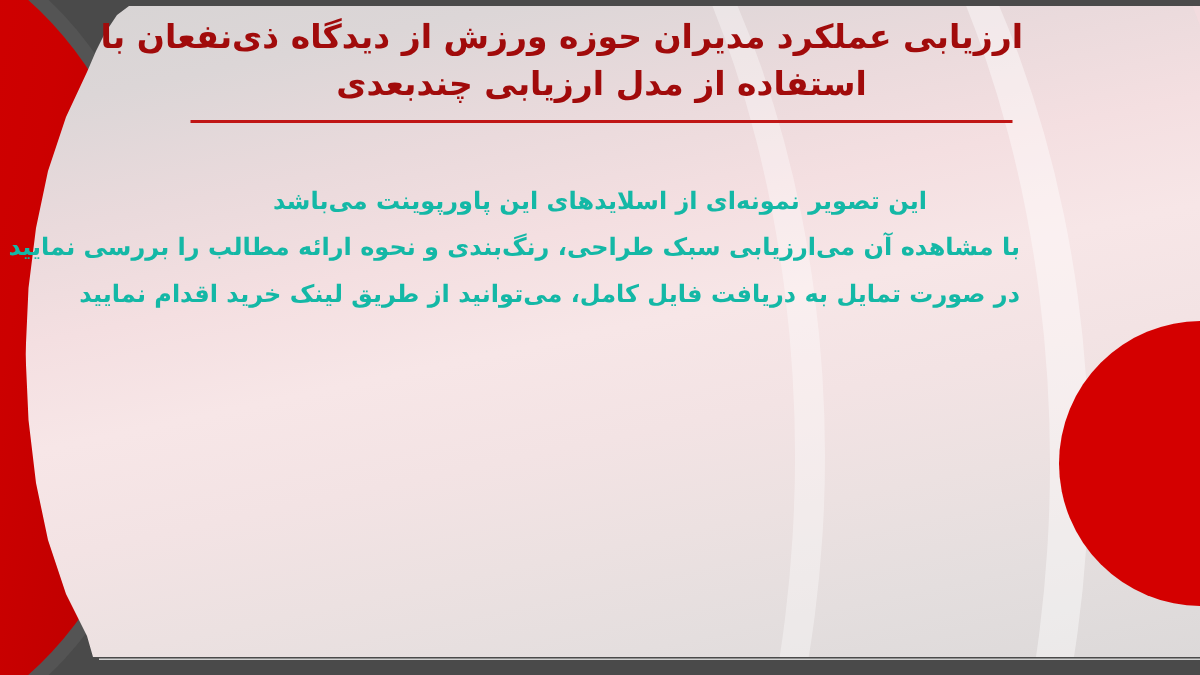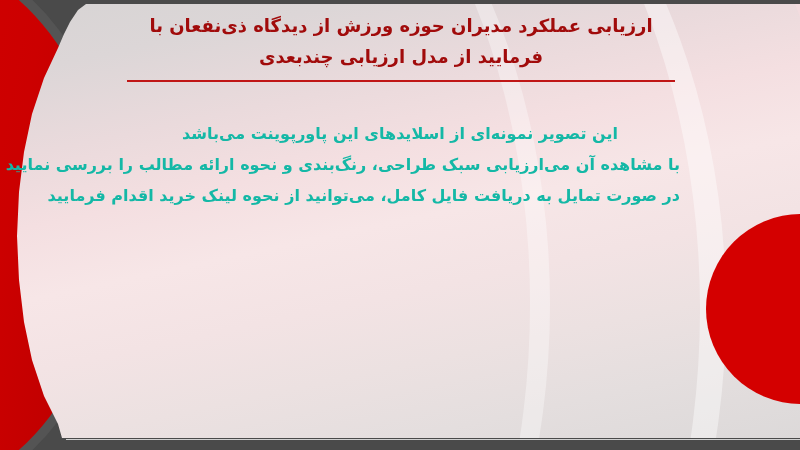--- a/index.html
+++ b/index.html
@@ -105,21 +105,21 @@
   
   .title-block{
     position:absolute;
     left:120px;top:10px;width:562px;
     z-index:8;
     text-align:center;
     direction:rtl;
   }
   .title-line{
     color:#a10b0b;
-    font-size:18px;
+    font-size:22px;
     font-weight:bold;
     line-height:31px;
     letter-spacing:0px;
     white-space:nowrap;
   }
   .title-rule{
     margin:8px auto 0 auto;
     width:548px;height:0;
     border-top:2px solid #c01616;
   }
@@ -167,23 +167,23 @@
     <div class="swoosh sw5"></div>
     <div class="swoosh sw6"></div>
   </div>
 
   <div class="panel-bottom-hl"></div>
 
   <div class="right-arc"></div>
 
   <div class="title-block">
     <div class="title-line">ارزیابی عملکرد مدیران حوزه ورزش از دیدگاه ذی‌نفعان با</div>
-    <div class="title-line">فرمایید از مدل ارزیابی چندبعدی</div>
+    <div class="title-line">استفاده از مدل ارزیابی چندبعدی</div>
     <div class="title-rule"></div>
   </div>
 
   <div class="body-block">
     <div class="body-line">این تصویر نمونه‌ای از اسلایدهای این پاورپوینت می‌باشد</div>
     <div class="body-line">با مشاهده آن می‌ارزیابی سبک طراحی، رنگ‌بندی و نحوه ارائه مطالب را بررسی نمایید</div>
-    <div class="body-line">در صورت تمایل به دریافت فایل کامل، می‌توانید از نحوه لینک خرید اقدام فرمایید</div>
+    <div class="body-line">در صورت تمایل به دریافت فایل کامل، می‌توانید از طریق لینک خرید اقدام نمایید</div>
   </div>
 
 </div>
 
 </body></html>

